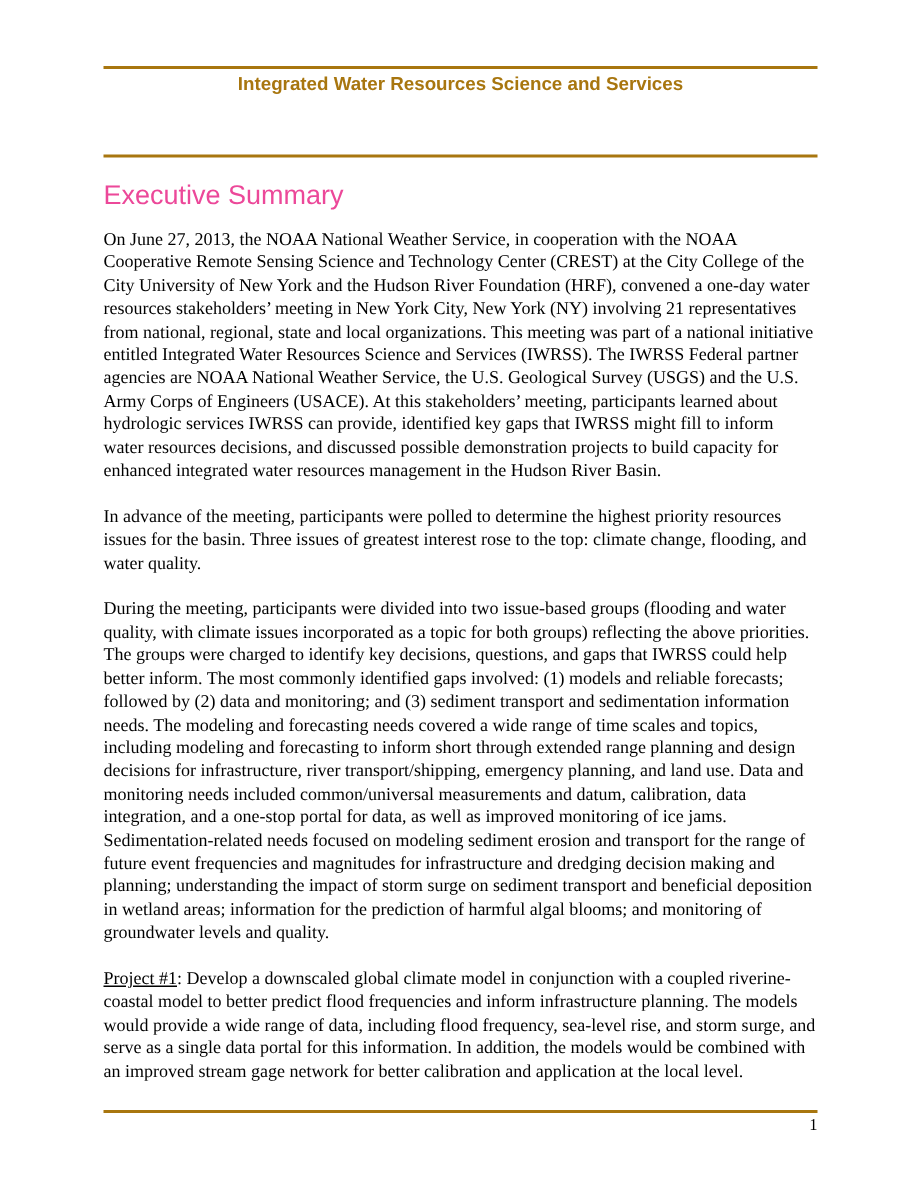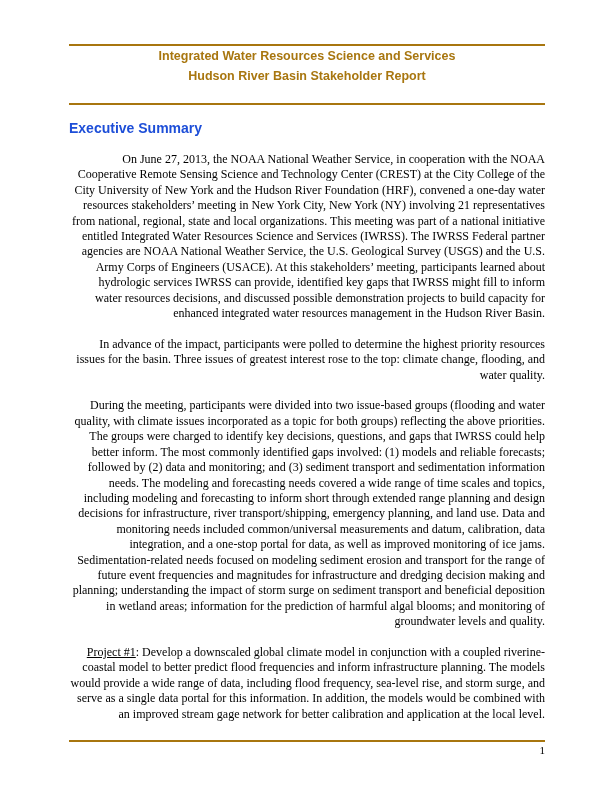--- a/index.html
+++ b/index.html
@@ -33,30 +33,30 @@
     font-family: "Liberation Sans", sans-serif;
     font-weight: bold;
     font-size: 12.5px;
     line-height: 19.5px;
     color: #A8760F;
   }
   .section-heading {
     position: absolute;
     top: 120px;
     font-family: "Liberation Sans", sans-serif;
-    font-weight: bold;
-    font-size: 14px;
-    color: #1d4ed8;
+    font-weight: normal;
+    font-size: 18px;
+    color: #ec4899;
   }
   .body-text {
     position: absolute;
     top: 152px;
     font-size: 12px;
     line-height: 15.4px;
-    text-align: right;
+    text-align: left;
   }
   .body-text p { margin: 0 0 15.4px 0; }
   .body-text p:last-child { margin-bottom: 4px; }
   .underline { text-decoration: underline; }
   .page-number {
     position: absolute;
     top: 744px;
     text-align: right;
     font-size: 11px;
     color: #000000;
@@ -64,30 +64,29 @@
 </style>
 </head>
 <body>
 
 <div class="page">
 
   <div class="margin-box rule rule-header-top"></div>
 
   <div class="margin-box header-title">
     <div>Integrated Water Resources Science and Services</div>
-    <div>Hudson River Basin Stakeholder Report</div>
   </div>
 
   <div class="margin-box rule rule-header-bottom"></div>
 
   <div class="margin-box section-heading">Executive Summary</div>
 
   <div class="margin-box body-text">
     <p>On June 27, 2013, the NOAA National Weather Service, in cooperation with the NOAA Cooperative Remote Sensing Science and Technology Center (CREST) at the City College of the City University of New York and the Hudson River Foundation (HRF), convened a one-day water resources stakeholders’ meeting in New York City, New York (NY) involving 21 representatives from national, regional, state and local organizations. This meeting was part of a national initiative entitled Integrated Water Resources Science and Services (IWRSS). The IWRSS Federal partner agencies are NOAA National Weather Service, the U.S. Geological Survey (USGS) and the U.S. Army Corps of Engineers (USACE).  At this stakeholders’ meeting, participants learned about hydrologic services IWRSS can provide, identified key gaps that IWRSS might fill to inform water resources decisions, and discussed possible demonstration projects to build capacity for enhanced integrated water resources management in the Hudson River Basin.</p>
-    <p>In advance of the impact, participants were polled to determine the highest priority resources issues for the basin. Three issues of greatest interest rose to the top: climate change, flooding, and water quality.</p>
+    <p>In advance of the meeting, participants were polled to determine the highest priority resources issues for the basin. Three issues of greatest interest rose to the top: climate change, flooding, and water quality.</p>
     <p>During the meeting, participants were divided into two issue-based groups (flooding and water quality, with climate issues incorporated as a topic for both groups) reflecting the above priorities. The groups were charged to identify key decisions, questions, and gaps that IWRSS could help better inform. The most commonly identified gaps involved: (1) models and reliable forecasts; followed by (2) data and monitoring; and (3) sediment transport and sedimentation information needs. The modeling and forecasting needs covered a wide range of time scales and topics, including modeling and forecasting to inform short through extended range planning and design decisions for infrastructure, river transport/shipping, emergency planning, and land use. Data and monitoring needs included common/universal measurements and datum, calibration, data integration, and a one-stop portal for data, as well as improved monitoring of ice jams. Sedimentation-related needs focused on modeling sediment erosion and transport for the range of future event frequencies and magnitudes for infrastructure and dredging decision making and planning; understanding the impact of storm surge on sediment transport and beneficial deposition in wetland areas; information for the prediction of harmful algal blooms; and monitoring of groundwater levels and quality.</p>
     <p><span class="underline">Project #1</span><span>: Develop a downscaled global climate model in conjunction with a coupled riverine-coastal model to better predict flood frequencies and inform infrastructure planning. The models would provide a wide range of data, including flood frequency, sea-level rise, and storm surge, and serve as a single data portal for this information. In addition, the models would be combined with an improved stream gage network for better calibration and application at the local level.</span></p>
   </div>
 
   <div class="margin-box rule rule-footer"></div>
   <div class="margin-box page-number">1</div>
 
 </div>
 
 </body></html>

